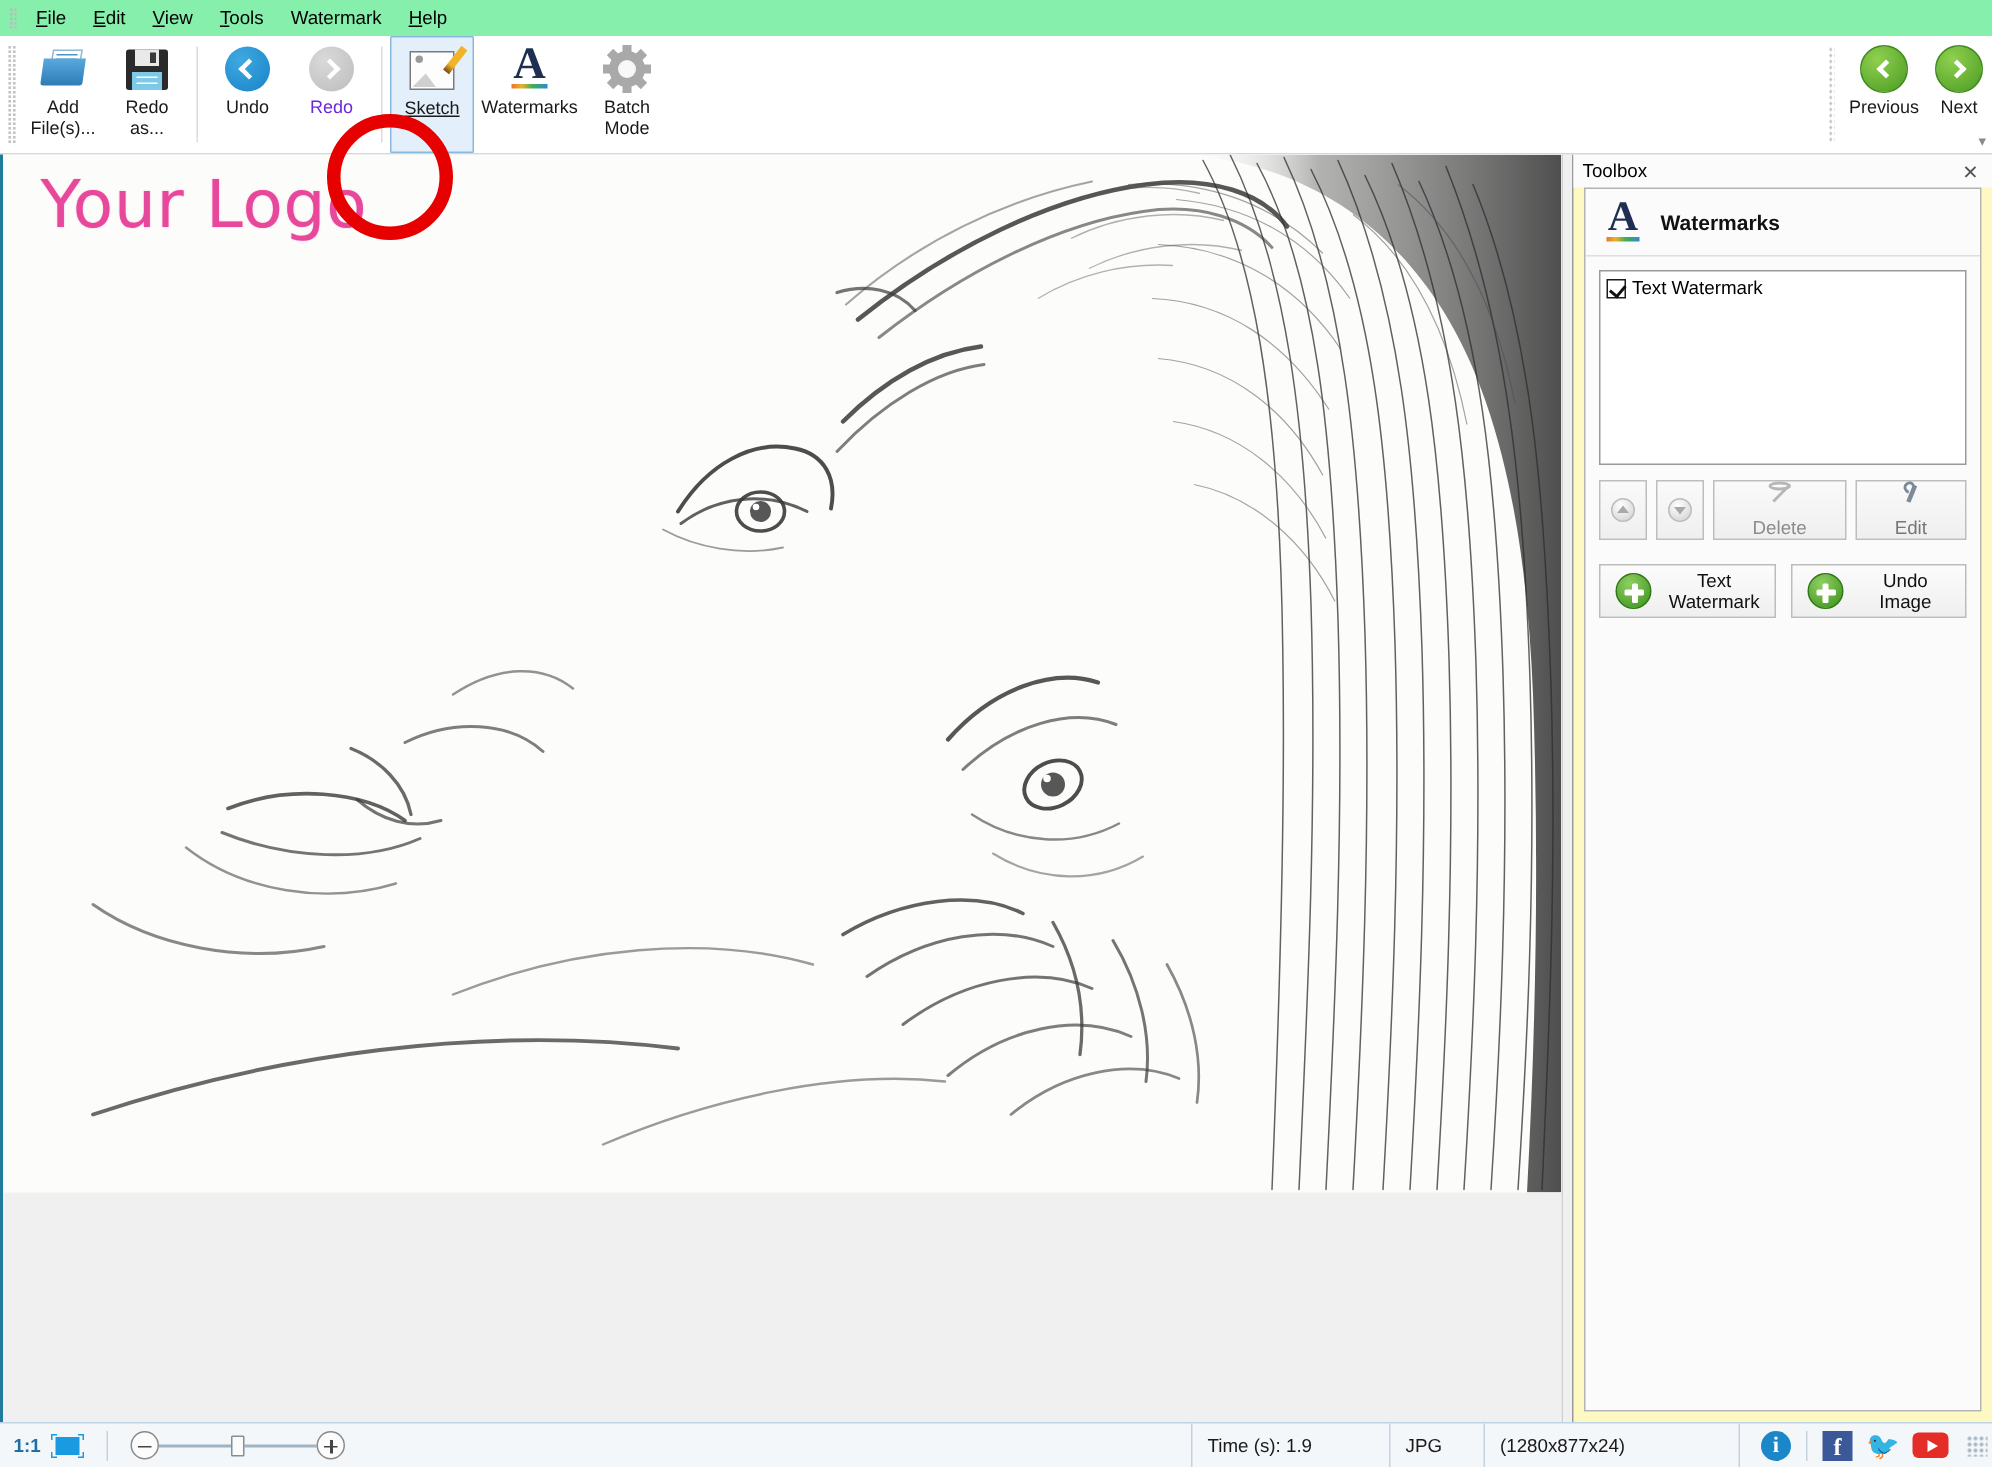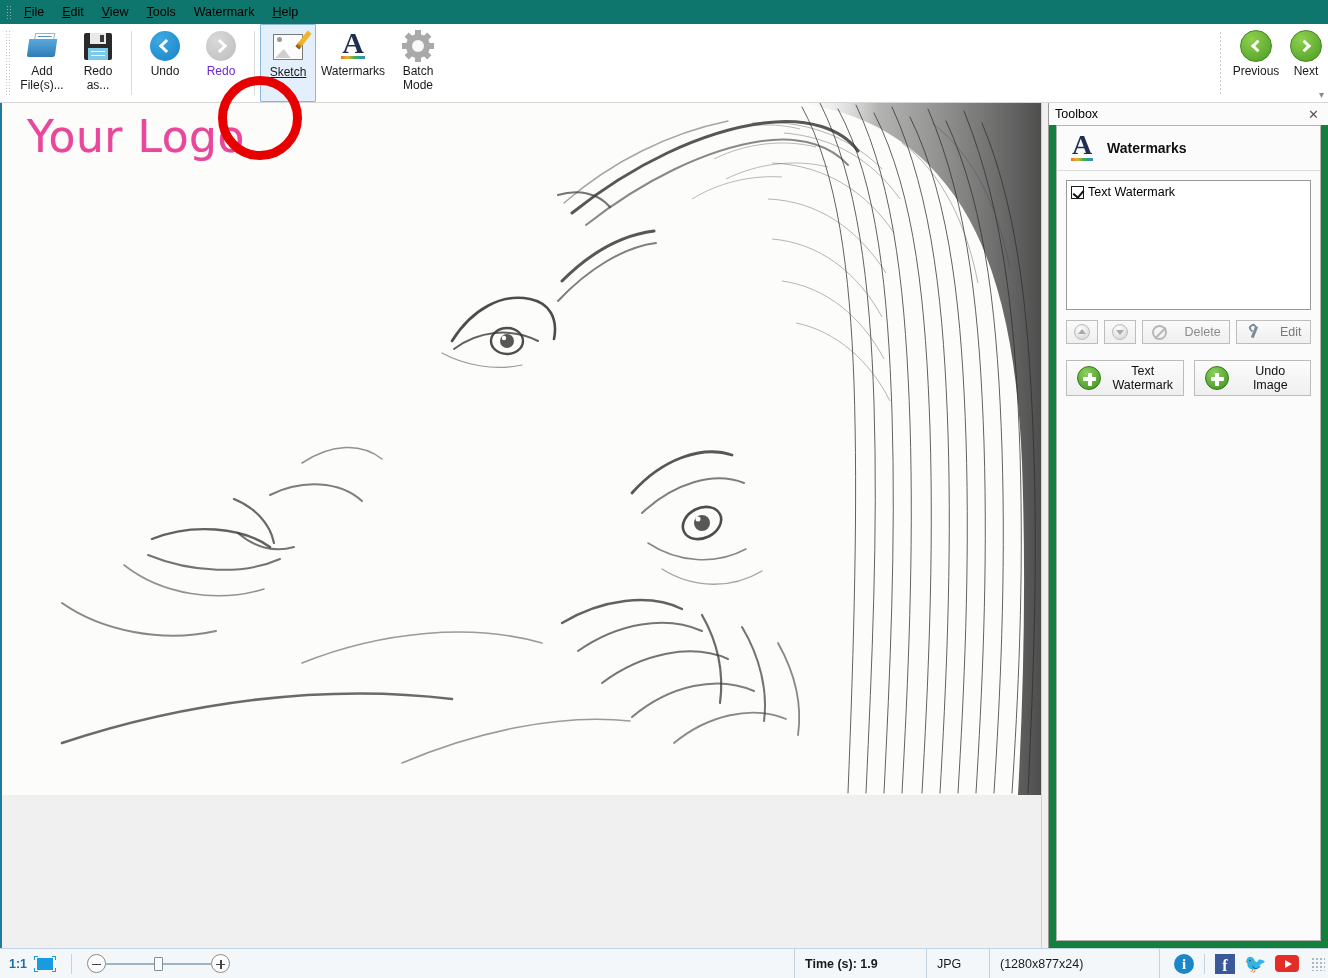--- a/index.html
+++ b/index.html
@@ -49,21 +49,21 @@
   .wbtn .cls { width: 13px; height: 13px; position: relative; }
   .wbtn .cls:before, .wbtn .cls:after {
     content:""; position:absolute; left:0; top:6px; width:13px; height:1px; background:#fff;
   }
   .wbtn .cls:before { transform: rotate(45deg); }
   .wbtn .cls:after  { transform: rotate(-45deg); }
 
   
   .menubar {
     height: 24px; flex: 0 0 24px;
-    background: #0f766e;
+    background: #86efac;
     display: flex; align-items: center;
     padding-left: 6px;
     border-bottom: 0px;
   }
   .menu-grip {
     width: 5px; height: 14px; margin-right: 4px;
     background-image: radial-gradient(#b9b9b9 40%, transparent 41%);
     background-size: 3px 3px;
     opacity: .85;
   }
@@ -242,21 +242,21 @@
     text-shadow: 0 0 1px rgba(232,72,155,.5);
   }
   .splitter {
     width: 7px; flex: 0 0 7px; background: #f0f0f0;
     border-left: 1px solid #cfcfcf;
   }
 
   
   .toolbox {
     flex: 1 1 auto;
-    background: #15803d;
+    background: #fef9c3;
     display: flex; flex-direction: column;
     border-left: 1px solid #9a9a9a;
   }
   .toolbox-title {
     height: 22px; flex: 0 0 22px;
     display: flex; align-items: center; justify-content: space-between;
     padding: 0 6px 0 6px;
     font-size: 12.5px; color: #000;
     background: #fbfbfb;
   }
@@ -292,23 +292,23 @@
   .cbx:after {
     content: ""; position: absolute; left: 3px; top: 1px; width: 5px; height: 8px;
     border-right: 2px solid #111; border-bottom: 2px solid #111; transform: rotate(40deg);
   }
   .wm-btnrow {
     display: flex; gap: 6px; margin: 10px 9px 0 9px;
   }
   .sbtn {
     background: linear-gradient(180deg,#fafafa,#efefef);
     border: 1px solid #bdbdbd;
-    height: 24px;
+    height: 40px;
     display: flex; align-items: center; justify-content: center; gap: 18px;
-    font-size: 12.5px; color: #8b8b8b;
+    font-size: 12.5px; color: #8b8b8b; flex-direction: column;
   }
   .sbtn.arrow { width: 32px; flex: 0 0 32px; }
   .sbtn.delete { flex: 1 1 auto; }
   .sbtn.edit { flex: 1 1 auto; color: #777; }
   .dot-btn {
     width: 16px; height: 16px; border-radius: 50%;
     background: radial-gradient(circle at 40% 30%, #ffffff, #cfcfcf);
     border: 1px solid #bcbcbc; position: relative;
   }
   .dot-btn .up, .dot-btn .dn {
@@ -390,21 +390,21 @@
   .s-thumb {
     width:9px; height:14px; background:#fbfbfb; border:1px solid #7d8f9b;
     position:relative; border-radius:1px;
   }
   .st-spacer { flex: 1 1 auto; }
   .st-cell {
     height: 100%; display:flex; align-items:center; padding: 0 10px;
     border-left: 1px solid #c3d3df;
     white-space: nowrap;
   }
-  .st-cell.time { min-width: 132px; font-weight: bold; }
+  .st-cell.time { min-width: 132px; }
   .st-cell.fmt { min-width: 63px; text-align: right; }
   .st-cell.dims { min-width: 170px; }
   .st-icons { display:flex; align-items:center; gap:9px; padding: 0 12px 0 14px; border-left:1px solid #c3d3df; height:100%; }
   .ico-info {
     width:20px; height:20px; border-radius:50%; background:#1b86c8;
     color:#fff; font-family:"Liberation Serif",serif; font-weight:bold; font-size:15px;
     display:flex; align-items:center; justify-content:center; line-height:20px;
   }
   .ico-fb {
     width:20px; height:20px; background:#3b5998; color:#fff;

